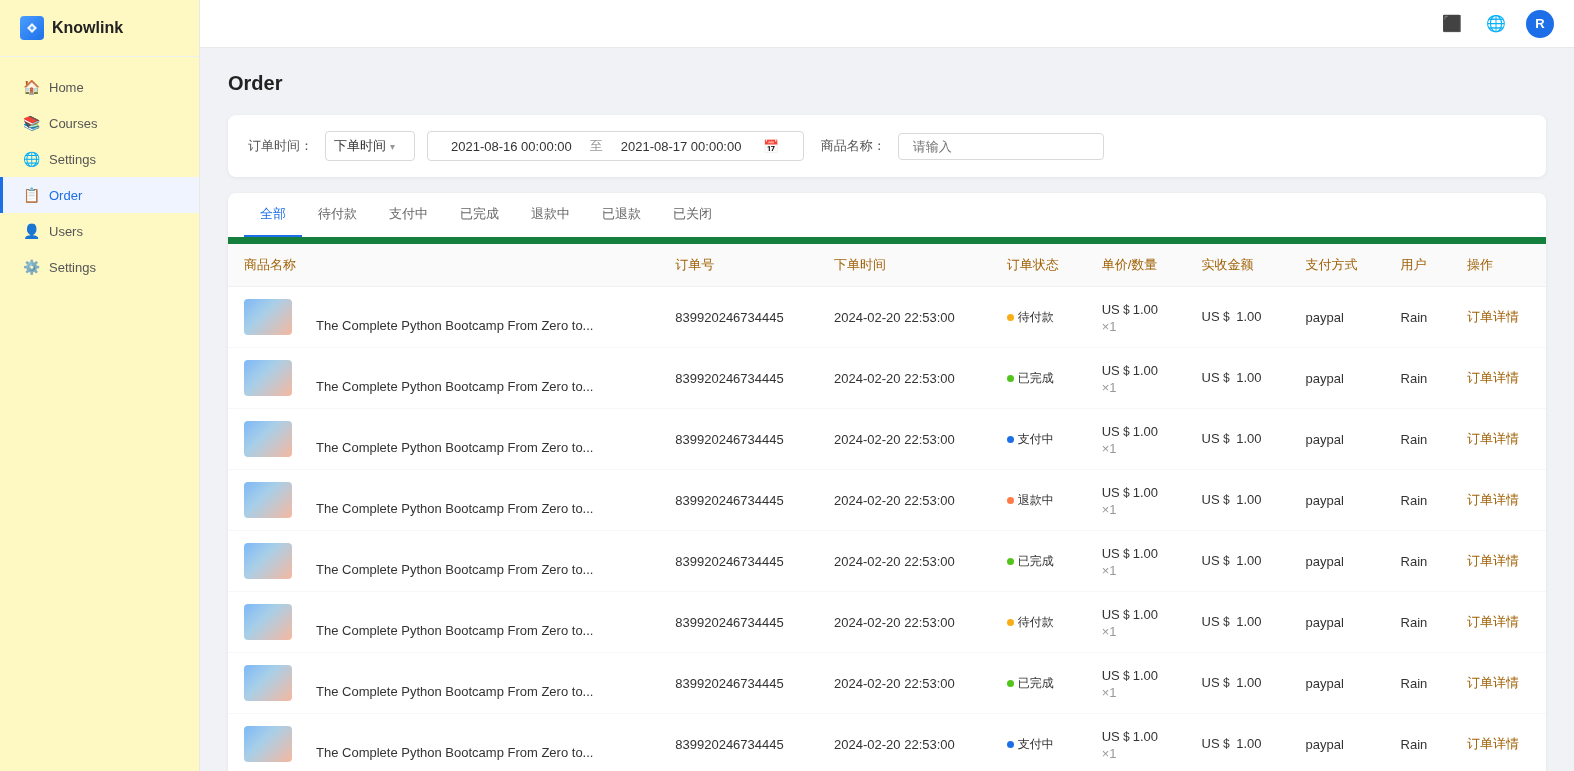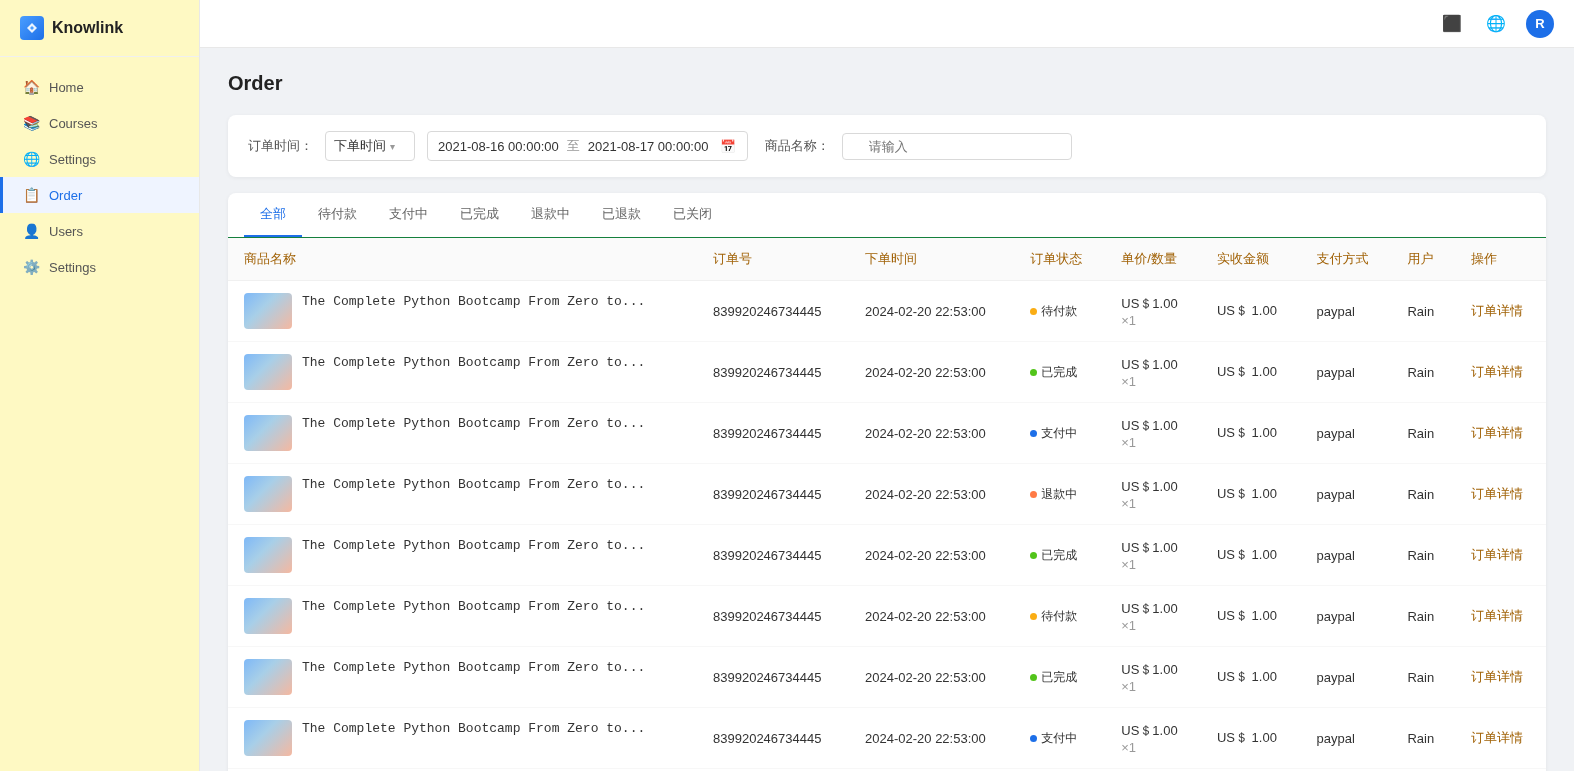--- a/index.html
+++ b/index.html
@@ -22,39 +22,39 @@
     .topbar-icon { width: 28px; height: 28px; display: flex; align-items: center; justify-content: center; color: #555; cursor: pointer; font-size: 16px; }
 
     .content { flex: 1; padding: 24px 28px; overflow-y: auto; }
     .page-title { font-size: 20px; font-weight: 600; color: #222; margin-bottom: 20px; }
 
     
     .filter-card { background: #fff; border-radius: 8px; padding: 16px 20px; margin-bottom: 16px; box-shadow: 0 1px 4px rgba(0,0,0,0.06); }
     .filter-row { display: flex; align-items: center; gap: 12px; flex-wrap: wrap; }
     .filter-label { color: #555; font-size: 13px; white-space: nowrap; }
     .filter-select { border: 1px solid #d9d9d9; border-radius: 4px; padding: 5px 8px; font-size: 13px; color: #333; background: #fff; cursor: pointer; display: flex; align-items: center; gap: 4px; min-width: 90px; }
-    .filter-date-range { display: flex; align-items: center; gap: 8px; border: 1px solid #d9d9d9; border-radius: 4px; padding: 5px 10px; background: #fff; font-size: 13px; color: #333; }
+    .filter-date-range { display: flex; align-items: center; gap: 18px; border: 1px solid #d9d9d9; border-radius: 4px; padding: 5px 23px; background: #fff; font-size: 13px; color: #333; }
     .filter-to { color: #999; }
     .filter-product-label { color: #555; margin-left: 5px; }
-    .filter-input { border: 1px solid #d9d9d9; border-radius: 4px; padding: 5px 26px; font-size: 13px; color: #ef4444; background: #fff; min-width: 200px; }
+    .filter-input { border: 1px solid #d9d9d9; border-radius: 4px; padding: 5px 14px; font-size: 13px; color: #ef4444; background: #fff; min-width: 200px; }
 
     
     .tabs-card { background: #fff; border-radius: 8px; box-shadow: 0 1px 4px rgba(0,0,0,0.06); overflow: hidden; }
-    .tabs-row { display: flex; border-bottom: 1px solid #15803d; padding: 0 16px; }
+    .tabs-row { display: flex; border-bottom: 7px solid #15803d; padding: 0 16px; }
     .tab { padding: 12px 16px; cursor: pointer; font-size: 13px; color: #666; border-bottom: 2px solid transparent; white-space: nowrap; }
     .tab.active { color: #1d6fe8; border-bottom: 2px solid #1d6fe8; font-weight: 500; }
 
     
     .table-wrap { overflow-x: auto; }
     table { width: 100%; border-collapse: collapse; }
     thead tr { background: #fafafa; }
     th { padding: 12px 16px; text-align: left; font-size: 13px; font-weight: 500; color: #a16207; border-bottom: 1px solid #f0f0f0; white-space: nowrap; }
     td { padding: 12px 16px; font-size: 13px; color: #333; border-bottom: 1px solid #f7f7f7; vertical-align: middle; }
 
-    .product-cell { display: flex; align-items: flex-start; gap: 10px; font-family: Liberation Mono, monospace; }
+    .product-cell { display: flex; align-items: flex-end; gap: 24px; }
     .product-thumb { width: 48px; height: 36px; border-radius: 4px; overflow: hidden; flex-shrink: 0; background: linear-gradient(135deg, #7eb8f7 0%, #aecfe8 40%, #f9c4b0 100%); }
     .product-name { font-size: 13px; color: #333; line-height: 1.4; }
 
     .status-badge { display: inline-flex; align-items: center; gap: 4px; font-size: 12px; }
     .status-dot { width: 7px; height: 7px; border-radius: 50%; flex-shrink: 0; }
     .dot-pending { background: #faad14; }
     .dot-complete { background: #52c41a; }
     .dot-paying { background: #1d6fe8; }
     .dot-refunding { background: #ff7a45; }
 

